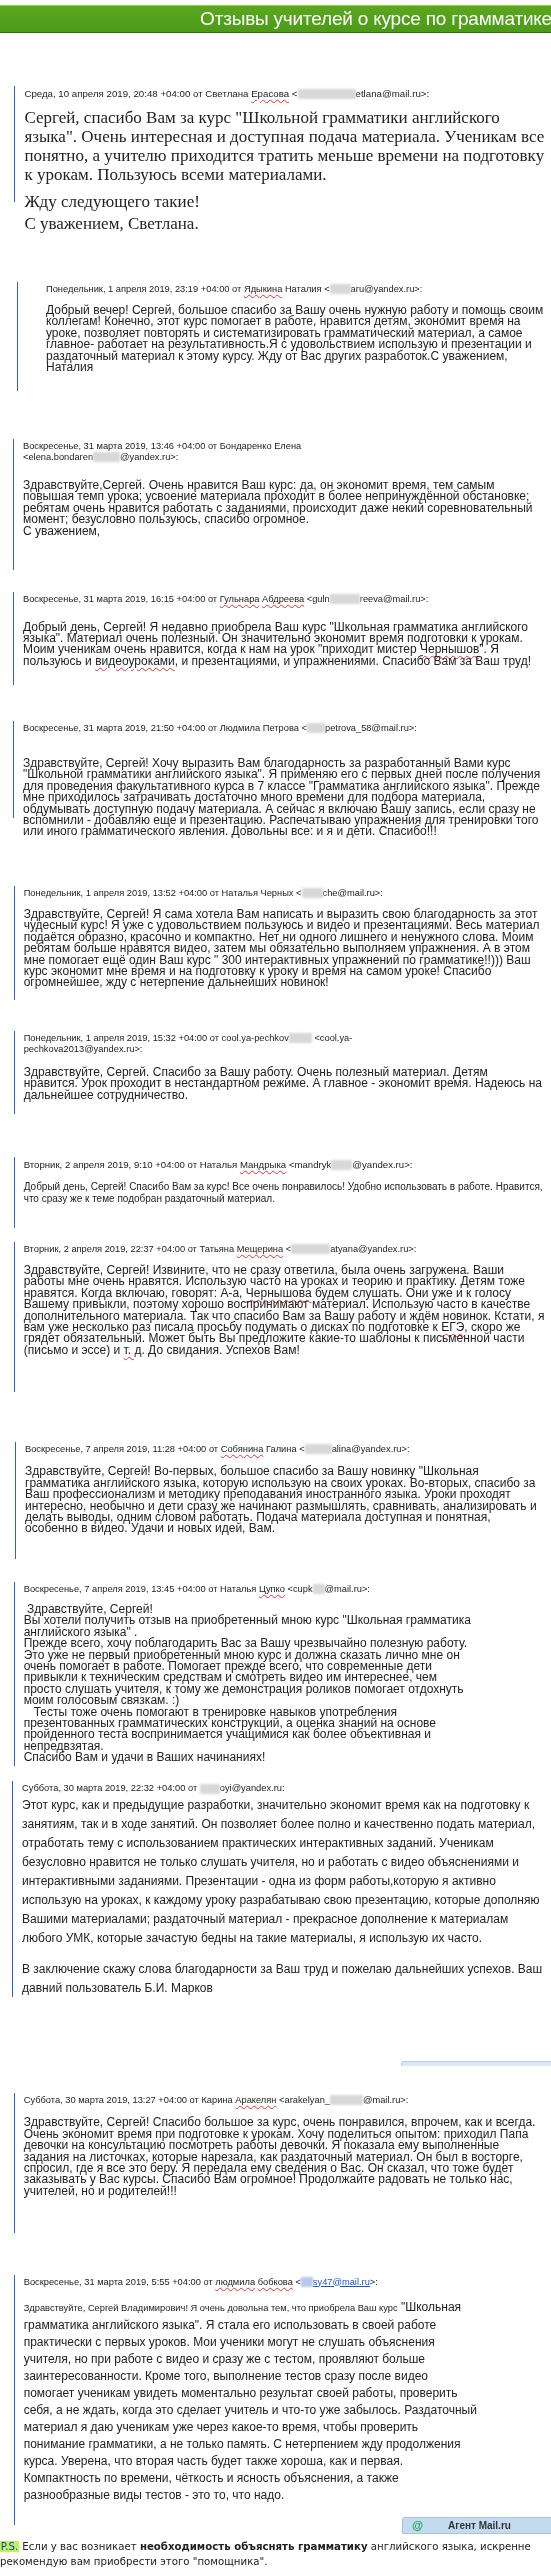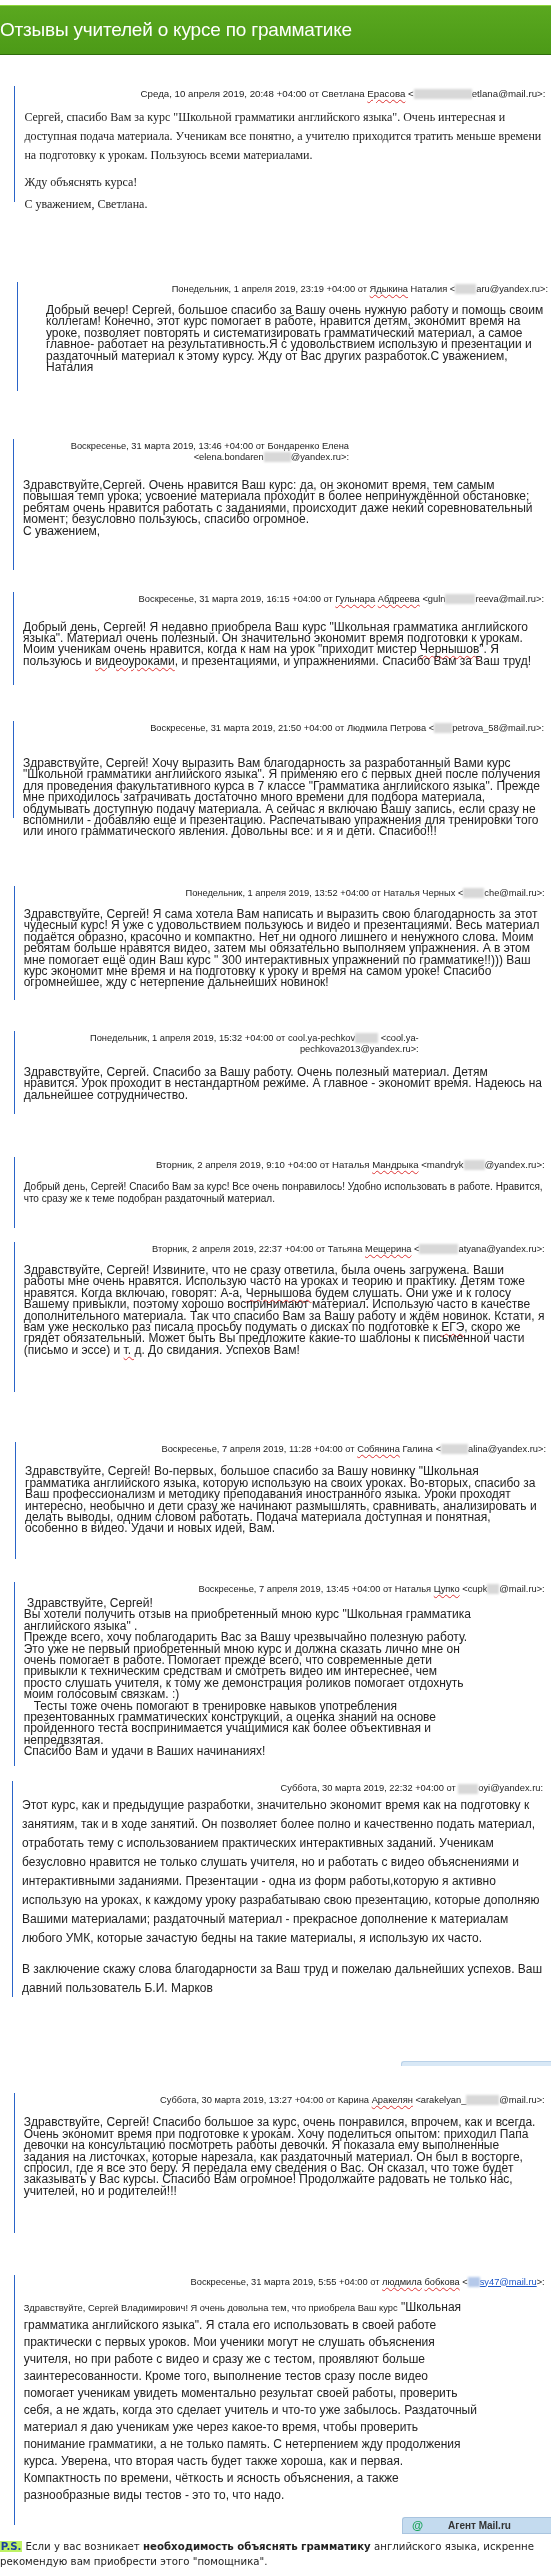--- a/index.html
+++ b/index.html
@@ -1,67 +1,67 @@
 <!DOCTYPE html>
 <html style="font-size:12px"><head>
 <meta charset="utf-8">
 <style>
   html, body { margin: 0; padding: 0; background: #ffffff; }
   body { width: 552px; height: 2576px; position: relative; overflow: hidden; font-family: "Liberation Sans", sans-serif; color: #222; }
   .header {
-    position: absolute; left: 0; top: 4.6px; width: 552px; height: 50px;
+    position: absolute; left: 0; top: 4.6px; width: 552px; height: 28px;
     background: linear-gradient(#5aa81f, #4c9a17);
     border-top: 1.5px solid #8ed53a; border-bottom: 1.5px solid #2f6b0c;
     box-sizing: border-box;
-    display: flex; align-items: center; justify-content: flex-start;
+    display: flex; align-items: center; justify-content: flex-end;
   }
   .header h1 { margin: 0; font-weight: normal; font-size: 19px; color: #ffffff; font-family: "Liberation Sans", sans-serif; letter-spacing: -0.2px; }
   .review {
     position: absolute; left: 14.4px; border-left: 1.5px solid #2a64c8; padding-left: 9px; box-sizing: border-box; width: 531px;
   }
-  .meta { font-size: 9.3px; line-height: 11.4px; color: #222; text-align: right; }
+  .meta { font-size: 9.3px; line-height: 11.4px; color: #222; }
   .body-sans { font-size: 12px; line-height: 11.4px; color: #222; }
-  .body-serif { font-family: "Liberation Serif", serif; font-size: 12px; line-height: 19px; color: #222; }
+  .body-serif { font-family: "Liberation Serif", serif; font-size: 17px; line-height: 19px; color: #222; }
   .body-big { font-size: 12px; line-height: 19px; color: #222; }
   .body-big2 { font-size: 12px; line-height: 17px; color: #222; }
   p { margin: 0; }
   .sp { text-decoration: underline wavy #d33; text-decoration-thickness: 0.8px; text-underline-offset: 1.5px; }
   .blur { display: inline-block; background: #d8d8d8; height: 10px; vertical-align: middle; filter: blur(1.1px); }
   .blur.blue { background: #b5c9ea; }
   .link { color: #1a55c8; text-decoration: underline; }
   .agent {
     position: absolute; left: 402px; top: 2517px; width: 150px; height: 16.7px;
     background: #c4dbef; border: 0.8px solid #a9c4df; border-right: none; border-radius: 3px 0 0 0;
     box-sizing: border-box; display: flex; align-items: center; font-size: 10px; font-weight: bold; color: #333;
   }
   .agent .at { color: #1aa35a; font-weight: bold; font-size: 11.4px; margin-left: 9px; width: 36px; }
   .agent-top {
     position: absolute; left: 401px; top: 2061px; width: 151px; height: 4.6px;
     background: #d8e8f6; border-top: 0.8px solid #b9d1e8; border-left: 0.8px solid #b9d1e8; border-radius: 3px 0 0 0; box-sizing: border-box;
   }
   .ps { position: absolute; left: 0; top: 2539px; width: 552px; font-family: "DejaVu Sans", sans-serif; font-size: 10.2px; line-height: 15px; color: #222; }
-  .ps .tag { background: #bef264; color: #1a3fa0; font-weight: bold; padding: 0 0.8px; }
+  .ps .tag { background: #bef264; color: #1a3fa0; font-weight: normal; padding: 0 0.8px; }
   .ps b { font-weight: bold; text-align: right; }
 </style>
 </head>
 <body>
 
 <div class="header">
   <h1>Отзывы учителей о курсе по грамматике</h1>
 </div>
 
 <div class="review" style="top:86px;height:116px;">
   <div class="meta" style="font-size:9.7px;padding-top:1.5px;">
     <span>Среда, 10 апреля 2019, 20:48 +04:00</span> <span>от</span>
     <span>Светлана</span> <span class="sp">Ерасова</span>
     <span>&lt;</span><span class="blur" style="width:58px"></span><span>etlana@mail.ru&gt;:</span>
   </div>
   <div class="body-serif" style="margin-top:9px;">
     <p>Сергей, спасибо Вам за курс "Школьной грамматики английского языка".  Очень интересная и доступная подача  материала.  Ученикам все понятно, а  учителю приходится тратить меньше времени на подготовку к урокам.  Пользуюсь всеми материалами.</p>
-    <p style="margin-top:7.6px;">Жду объяснять курса!</p>
+    <p style="margin-top:7.6px;">Жду следующего такие!</p>
     <p style="margin-top:3.8px;">С уважением, Светлана.</p>
   </div>
 </div>
 
 <div class="review" style="top:282px;height:109px;left:17px;padding-left:28px;">
   <div class="meta" style="padding-top:1.5px;">
     <span>Понедельник, 1 апреля 2019, 23:19 +04:00</span> <span>от</span>
     <span class="sp">Ядыкина</span> <span>Наталия</span>
     <span>&lt;</span><span class="blur" style="width:21px"></span><span>aru@yandex.ru&gt;:</span>
   </div>
@@ -146,21 +146,21 @@
   </div>
   <div class="body-sans" style="margin-top:11.4px;">Здравствуйте, Сергей! Во-первых, большое спасибо за Вашу новинку "Школьная грамматика английского языка, которую использую на своих уроках. Во-вторых, спасибо за Ваш профессионализм и методику преподавания иностранного языка. Уроки проходят интересно, необычно и дети сразу же начинают размышлять, сравнивать, анализировать и делать выводы, одним словом работать. Подача материала доступная и понятная, особенно в видео. Удачи и новых идей, Вам.</div>
 </div>
 
 <div class="review" style="top:1582px;height:184px;left:13.7px;">
   <div class="meta" style="padding-top:1.5px;">
     <span>Воскресенье, 7 апреля 2019, 13:45 +04:00</span> <span>от</span>
     <span>Наталья</span> <span class="sp">Цупко</span>
     <span>&lt;cupk</span><span class="blur" style="width:12px"></span><span>@mail.ru&gt;:</span>
   </div>
-  <div class="body-sans" style="margin-top:3px;width:448px;">
+  <div class="body-sans" style="margin-top:9px;width:448px;">
     <p style="white-space:pre"> Здравствуйте, Сергей!</p>
     <p>Вы хотели получить отзыв на приобретенный мною  курс "Школьная грамматика английского языка" .</p>
     <p>Прежде всего, хочу поблагодарить Вас за Вашу чрезвычайно полезную работу. Это уже не первый приобретенный мною курс и должна сказать лично мне он очень помогает в работе. Помогает прежде всего, что современные дети привыкли к техническим средствам и  смотреть видео им интереснее, чем просто слушать учителя, к тому же демонстрация роликов помогает отдохнуть моим голосовым связкам. :)</p>
     <p style="white-space:pre-wrap">   Тесты тоже очень помогают в тренировке навыков употребления презентованных грамматических конструкций, а оценка знаний на основе пройденного теста воспринимается учащимися как более объективная и непредвзятая.</p>
     <p>Спасибо Вам и удачи в Ваших начинаниях!</p>
   </div>
 </div>
 
 <div class="review" style="top:1781px;height:216px;left:12px;">
   <div class="meta" style="padding-top:2.3px;">

